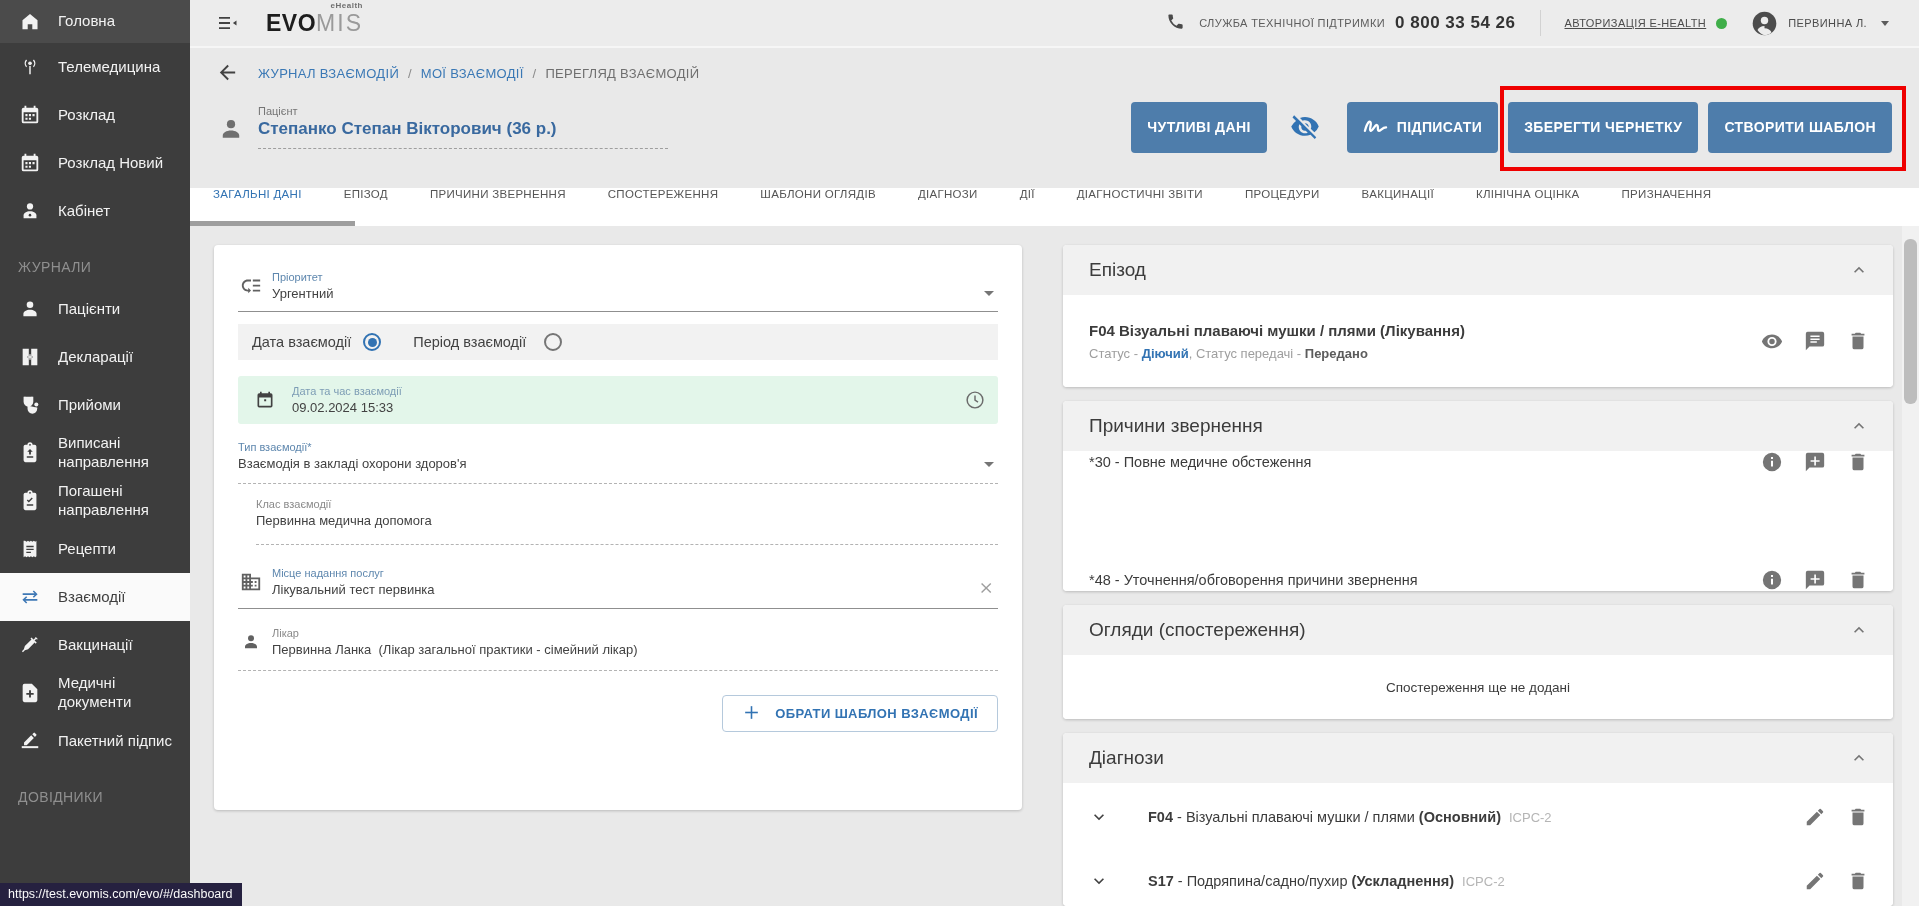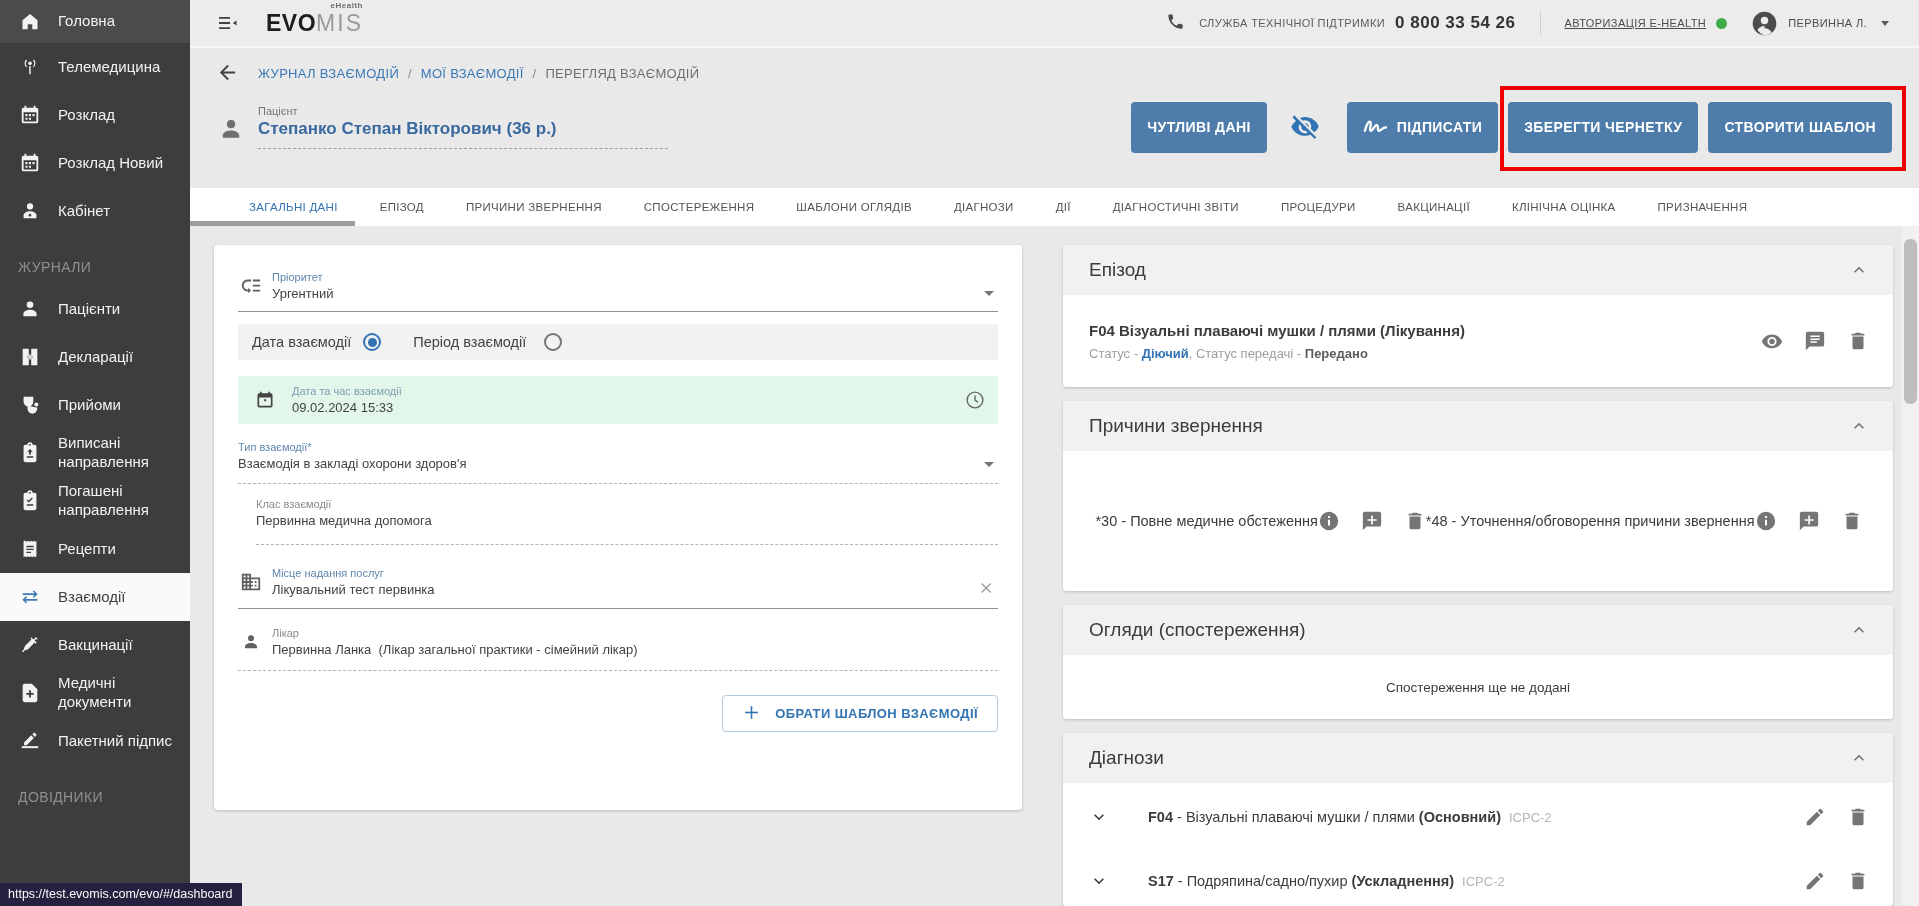--- a/index.html
+++ b/index.html
@@ -63,21 +63,21 @@
   .actions { margin-left:auto; display:flex; align-items:center; gap:10px; }
   .btn { background:#4e7dab; color:#fff; border:none; height:51px; padding:0 16px; font-size:14px; font-weight:bold; letter-spacing:.4px; border-radius:4px; cursor:pointer; font-family:"Liberation Sans",sans-serif; display:flex; align-items:center; gap:9px; }
   .eyeoff-btn { width:34px; height:30px; background:none; border:none; cursor:pointer; margin:0 13px; }
   .eyeoff-btn svg { width:30px; height:30px; fill:#3273b3; }
   .sign-ico svg { width:25px; height:18px; }
   .red-anchor { position:relative; display:flex; gap:10px; }
   .red-annotation { position:absolute; top:-16px; bottom:-18px; left:-8px; right:-14px; border:4px solid #ef0000; pointer-events:none; z-index:40; }
 
   
   .tabs-spacer { height:30px; flex:0 0 auto; }
-  .tabs-row { height:38px; background:#fff; display:flex; align-items:center; padding-left:38px; position:relative; flex:0 0 auto; }
+  .tabs-row { height:38px; background:#fff; display:flex; padding-left:2px; position:relative; flex:0 0 auto; }
   .tab { font-size:11.5px; letter-spacing:.3px; color:#555; padding:0 21px; cursor:pointer; white-space:nowrap; }
   .tab.active { color:#3273b3; }
   .tab-indicator { position:absolute; left:0; bottom:0; width:165px; height:5px; background:#9e9e9e; }
 
   
   .content { flex:1; display:flex; gap:41px; padding:19px 26px 0 24px; overflow:hidden; }
   .card { background:#fff; border-radius:4px; box-shadow:0 1px 3px rgba(0,0,0,.2); }
 
   
   .form-card { width:808px; height:565px; padding:26px 24px 0 24px; flex:0 0 auto; }
@@ -129,21 +129,21 @@
   .ep-text .l1 { font-size:15px; color:#3c3c3c; font-weight:bold; }
   .ep-text .l1 .norm { font-weight:bold; }
   .ep-text .l2 { font-size:13px; color:#9e9e9e; margin-top:7px; }
   .ep-text .l2 b.blue { color:#3273b3; }
   .ep-text .l2 b.dark { color:#5c5c5c; }
   .row-icons { margin-left:auto; display:flex; align-items:center; gap:21px; }
   .row-icons .ico { width:22px; height:22px; cursor:pointer; }
   .row-icons .ico svg { width:22px; height:22px; fill:#757575; }
 
   .card-reasons { height:190px; display:flex; flex-direction:column; }
-  .card-reasons .panel-body { flex:1; display:flex; flex-direction:row; justify-content:center; padding:0 24px 0 26px; }
+  .card-reasons .panel-body { flex:1; display:flex; flex-direction:column; justify-content:space-between; padding:0 24px 0 26px; }
   .reason-row { display:flex; align-items:center; }
   .reason-text { font-size:14.5px; color:#3c3c3c; }
 
   .card-observ { height:114px; display:flex; flex-direction:column; }
   .card-observ .panel-body { flex:1; display:flex; align-items:center; justify-content:center; }
   .empty-text { font-size:13.5px; color:#3c3c3c; }
 
   .card-diag { flex:1; display:flex; flex-direction:column; }
   .card-diag .panel-body { flex:1; padding:14px 24px 0 26px; display:flex; flex-direction:column; gap:24px; }
   .diag-row { display:flex; align-items:center; min-height:40px; }

